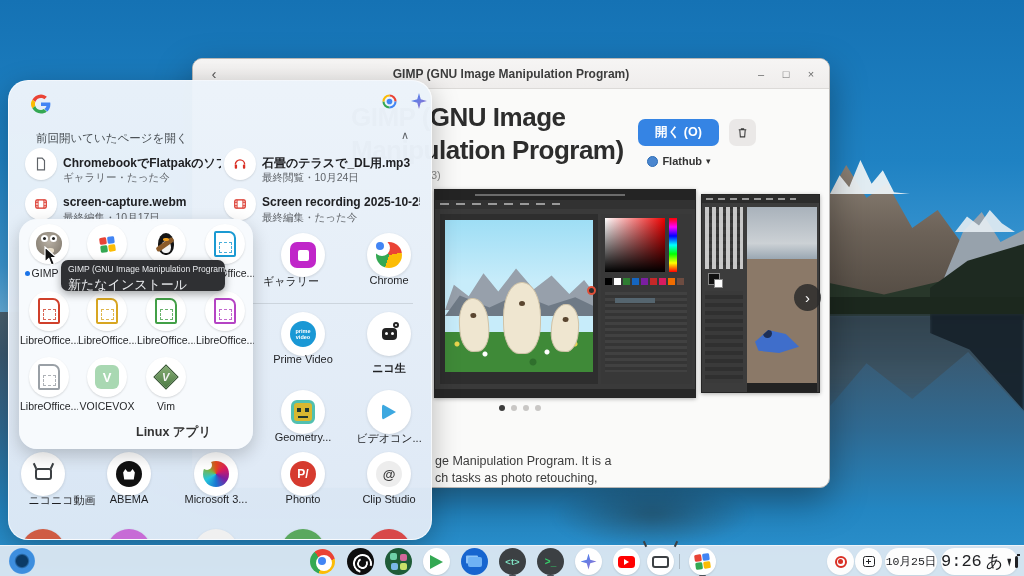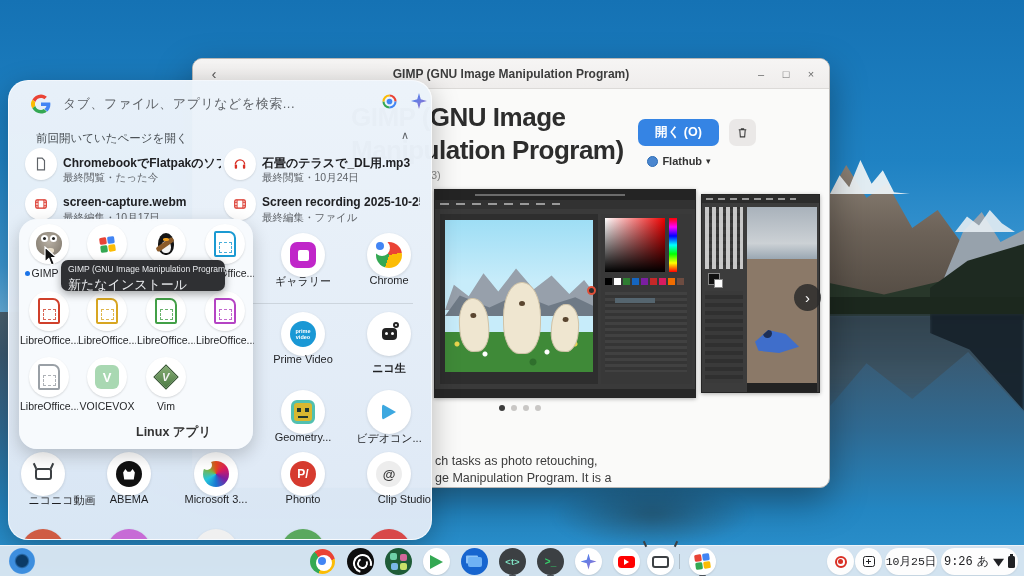--- a/index.html
+++ b/index.html
@@ -263,21 +263,21 @@
     display:flex;align-items:center;justify-content:center;gap:4px;}
   .pill *{position:static;font-family:Liberation Mono, monospace;}
   .pill.rec{left:827px;width:27px;}
   .rec-ring{width:12px;height:12px;border:2px solid #d93025;border-radius:50%;display:flex;align-items:center;justify-content:center;}
   .rec-ring i{width:5px;height:5px;background:#d93025;border-radius:50%;}
   .pill.cap{left:855px;width:27px;}
   .cap-sq{width:12px;height:11px;border:1.7px solid #202124;border-radius:2.5px;position:relative;}
   .cap-sq::before{content:"";position:absolute;left:2.5px;top:3.5px;width:5px;height:1.6px;background:#202124;}
   .cap-sq::after{content:"";position:absolute;left:4.2px;top:1.8px;width:1.6px;height:5px;background:#202124;}
   .pill.date{left:885px;width:52px;font-size:11.5px;color:#202124;}
-  .pill.status{left:941px;width:77px;font-size:12px;color:#202124;}
+  .pill.status{left:941px;width:77px;font-size:17px;color:#202124;}
   .wifi{width:11px;height:10px;background:#202124;clip-path:polygon(50% 100%,0 22%,100% 22%);border-radius:2px;}
   .batt{width:7px;height:12px;background:#202124;border-radius:1.5px;position:relative;}
   .batt::before{content:"";position:absolute;left:2px;top:-2px;width:3px;height:2px;background:#202124;}
 
   .cursor{left:44px;top:246px;z-index:60;}
 </style>
 </head>
 <body>
 
 <div class="screen">
@@ -388,57 +388,56 @@
 
     <button class="next-btn">›</button>
     <div class="dots">
       <i class="on"></i>
       <i></i>
       <i></i>
       <i></i>
     </div>
 
     <div class="desc">
+      <div>ge Manipulation Program. It is a</div>
       <div>ch tasks as photo retouching,</div>
-      <div>ge Manipulation Program. It is a</div>
       <div>thoring</div>
     </div>
   </div>
 
   <div class="launcher">
     <span class="glogo">
       <svg width="20" height="20" viewBox="0 0 48 48">
           <path fill="#EA4335" d="M24 9.5c3.9 0 6.6 1.7 8.1 3.1l6-5.9C34.5 3.2 29.7 1 24 1 14.9 1 7.1 6.2 3.3 13.8l7 5.4C12 13.4 17.5 9.5 24 9.5z"></path>
           <path fill="#4285F4" d="M46.5 24.5c0-1.6-.1-2.8-.4-4H24v8.1h12.9c-.3 2.1-1.7 5.3-4.8 7.4l7.4 5.7c4.4-4.1 7-10.1 7-17.2z"></path>
           <path fill="#FBBC05" d="M10.3 28.6c-.5-1.4-.8-3-.8-4.6s.3-3.2.8-4.6l-7-5.4C1.2 16.8 0 20.3 0 24s1.2 7.2 3.3 10z"></path>
           <path fill="#34A853" d="M24 47c5.7 0 10.5-1.9 14-5.1l-7.4-5.7c-2 1.4-4.6 2.4-6.6 2.4-6.5 0-12-3.9-13.7-9.6l-7 5.4C7.1 41.8 14.9 47 24 47z"></path>
         </svg>
     </span>
-    <span class="search-ph">タブ、ファイル、アプリなどを検索...</span>
     <span class="lens">
       <svg width="17" height="17" viewBox="0 0 24 24">
           <path d="M12 2a10 10 0 0 1 10 10h-3a7 7 0 0 0-7-7z" fill="#ea4335"></path>
           <path d="M22 12a10 10 0 0 1-10 10v-3a7 7 0 0 0 7-7z" fill="#4285f4"></path>
           <path d="M12 22A10 10 0 0 1 2 12h3a7 7 0 0 0 7 7z" fill="#34a853"></path>
           <path d="M2 12A10 10 0 0 1 12 2v3a7 7 0 0 0-7 7z" fill="#fbbc05"></path>
           <circle cx="12" cy="12" r="4" fill="#4285f4"></circle>
         </svg>
     </span>
     <span class="star4 search-star"></span>
 
     <span class="sec-title">前回開いていたページを開く</span>
     <span class="sec-chevron">∧</span>
 
     <div class="ci-icon" style="left:16px;top:67px;">
       <svg width="14" height="14" viewBox="0 0 24 24">
           <path d="M6 2h8l4 4v16H6z" fill="none" stroke="#5f6368" stroke-width="2"></path>
         </svg>
     </div>
     <span class="ci-title" style="left:54px;top:74px;">ChromebookでFlatpakのソフ...</span>
-    <span class="ci-sub" style="left:54px;top:90px;">最終閲覧・たった今</span>
+    <span class="ci-sub" style="left:54px;top:90px;">ギャラリー・たった今</span>
 
     <div class="ci-icon" style="left:215px;top:67px;">
       <svg width="14" height="14" viewBox="0 0 24 24">
           <path d="M4 13a8 8 0 0 1 16 0" fill="none" stroke="#d93025" stroke-width="2.4"></path>
           <rect x="3" y="13" width="4" height="7" rx="1.6" fill="#d93025"></rect>
           <rect x="17" y="13" width="4" height="7" rx="1.6" fill="#d93025"></rect>
         </svg>
     </div>
     <span class="ci-title" style="left:253px;top:74px;">石畳のテラスで_DL用.mp3</span>
     <span class="ci-sub" style="left:253px;top:90px;">最終閲覧・10月24日</span>
@@ -452,30 +451,30 @@
     <span class="ci-title" style="left:54px;top:114px;">screen-capture.webm</span>
     <span class="ci-sub" style="left:54px;top:130px;">最終編集・10月17日</span>
 
     <div class="ci-icon" style="left:215px;top:107px;">
       <svg width="14" height="14" viewBox="0 0 24 24">
           <rect x="3" y="5" width="18" height="14" rx="2.2" fill="none" stroke="#d93025" stroke-width="2"></rect>
           <path d="M7 5v14M17 5v14M3 9h4M3 15h4M17 9h4M17 15h4" stroke="#d93025" stroke-width="1.6"></path>
         </svg>
     </div>
     <span class="ci-title" style="left:253px;top:114px;">Screen recording 2025-10-25...</span>
-    <span class="ci-sub" style="left:253px;top:130px;">最終編集・ファイル</span>
+    <span class="ci-sub" style="left:253px;top:130px;">最終編集・たった今</span>
 
     <div class="divider"></div>
 
     <div class="gicon" style="left:272px;top:152px;">
         <span class="ic-gallery">
           <i></i>
         </span>
       </div>
-    <span class="glabel" style="left:252px;top:193px;">ギャラリー</span>
+    <span class="glabel" style="left:240px;top:193px;">ギャラリー</span>
     <div class="gicon" style="left:358px;top:152px;">
         <span class="ic-chrome"></span>
       </div>
     <span class="glabel" style="left:338px;top:193px;">Chrome</span>
 
     <div class="gicon" style="left:272px;top:231px;">
         <span class="ic-prime">prime video</span>
       </div>
     <span class="glabel" style="left:252px;top:272px;">Prime Video</span>
     <div class="gicon" style="left:358px;top:231px;">
@@ -510,21 +509,21 @@
         <span class="ic-m365"></span>
       </div>
     <span class="glabel" style="left:165px;top:412px;">Microsoft 3...</span>
     <div class="gicon" style="left:272px;top:371px;">
         <span class="ic-phonto">P/</span>
       </div>
     <span class="glabel" style="left:252px;top:412px;">Phonto</span>
     <div class="gicon" style="left:358px;top:371px;">
         <span class="ic-clip">@</span>
       </div>
-    <span class="glabel" style="left:338px;top:412px;text-align:right;">Clip Studio</span>
+    <span class="glabel" style="left:338px;top:412px;">Clip Studio</span>
 
     <div class="gicon pcol" style="left:12px;background:#cf5b43;"></div>
     <div class="gicon pcol" style="left:98px;background:#c76bd6;"></div>
     <div class="gicon pcol" style="left:185px;background:#f0f0f0;"></div>
     <div class="gicon pcol" style="left:272px;background:#5aa85e;"></div>
     <div class="gicon pcol" style="left:358px;background:#d84848;"></div>
 
     <div class="folder">
       <div class="ficon" style="left:10px;top:5px;">
           <span class="ic-gimp">

